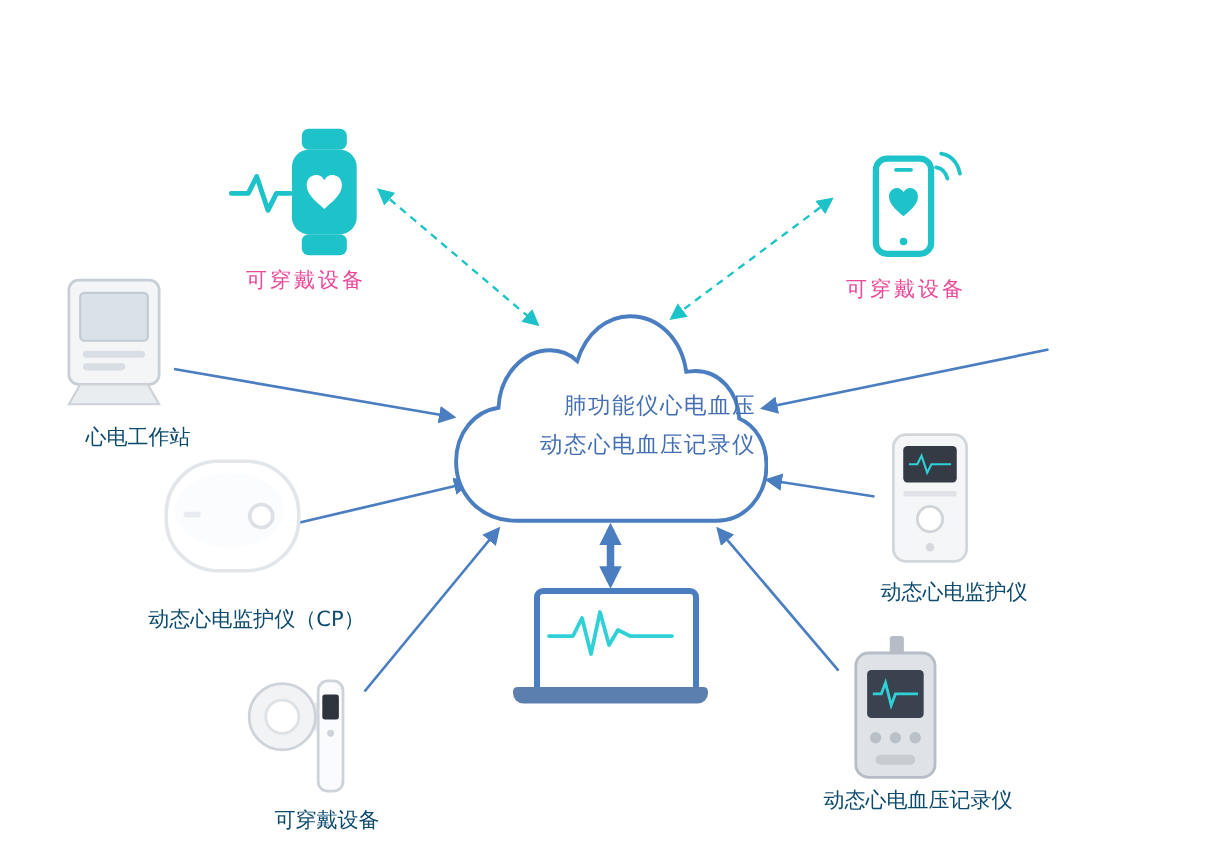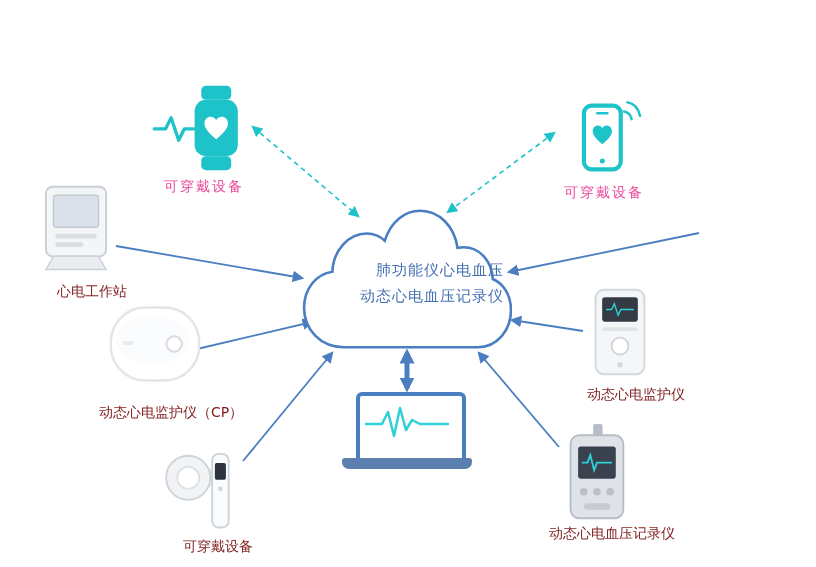--- a/index.html
+++ b/index.html
@@ -5,21 +5,21 @@
   html,body{margin:0;padding:0;background:#ffffff;}
   .canvas{position:relative;width:816px;height:567px;background:#ffffff;overflow:hidden;
           font-family:"DejaVu Sans","Liberation Sans",sans-serif;}
   .abs{position:absolute;}
   svg{display:block;}
   .arrows{position:absolute;left:0;top:0;pointer-events:none;}
   .cTeal{stroke:#1ec3c9;stroke-width:1.6;fill:none;stroke-dasharray:5 4;}
   .cBlue{stroke:#4a7ec0;stroke-width:1.8;fill:none;}
   .cThick{stroke:#4a7ec0;stroke-width:5;fill:none;}
   .node{position:absolute;display:flex;flex-direction:column;align-items:center;}
-  .label-dark{font-size:14px;color:#7f1d1d;text-align:center;white-space:nowrap;margin-left:32px;}
+  .label-dark{font-size:14px;color:#0c4a6e;text-align:center;white-space:nowrap;margin-left:32px;}
   .label-teal{font-size:14px;color:#ec4899;letter-spacing:2px;text-align:right;white-space:nowrap;font-family:Liberation Serif, serif;}
   .cloud-text{position:absolute;left:310px;top:257px;width:194px;text-align:right;
               color:#4470b3;font-size:15px;line-height:26px;letter-spacing:1px;}
   .laptop-screen{position:absolute;left:356px;top:392px;width:102px;height:64px;
                  background:#ffffff;border:4px solid #4a7ec0;border-radius:6px;overflow:hidden;}
   .laptop-base{position:absolute;left:342px;top:458px;width:130px;height:11px;
                background:#5b7fae;border-radius:3px 3px 7px 7px;}
 </style>
 </head>
 <body>

